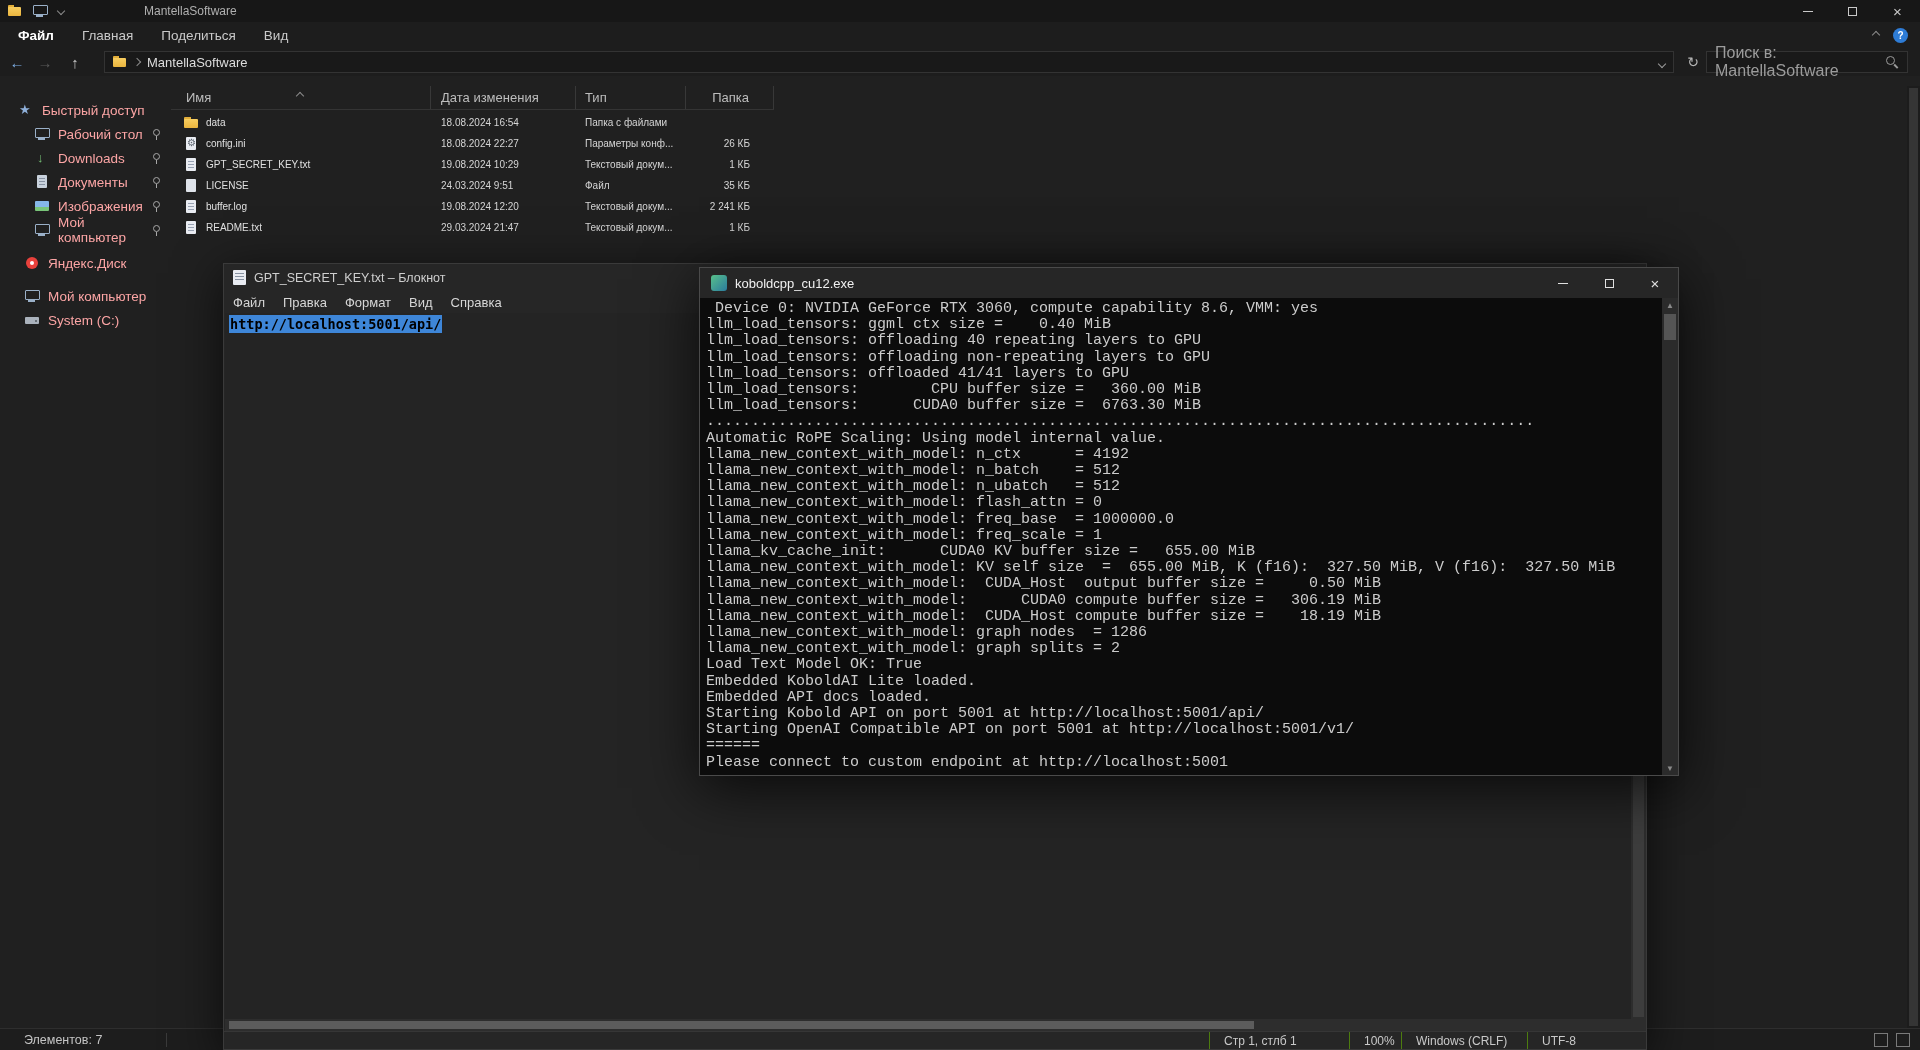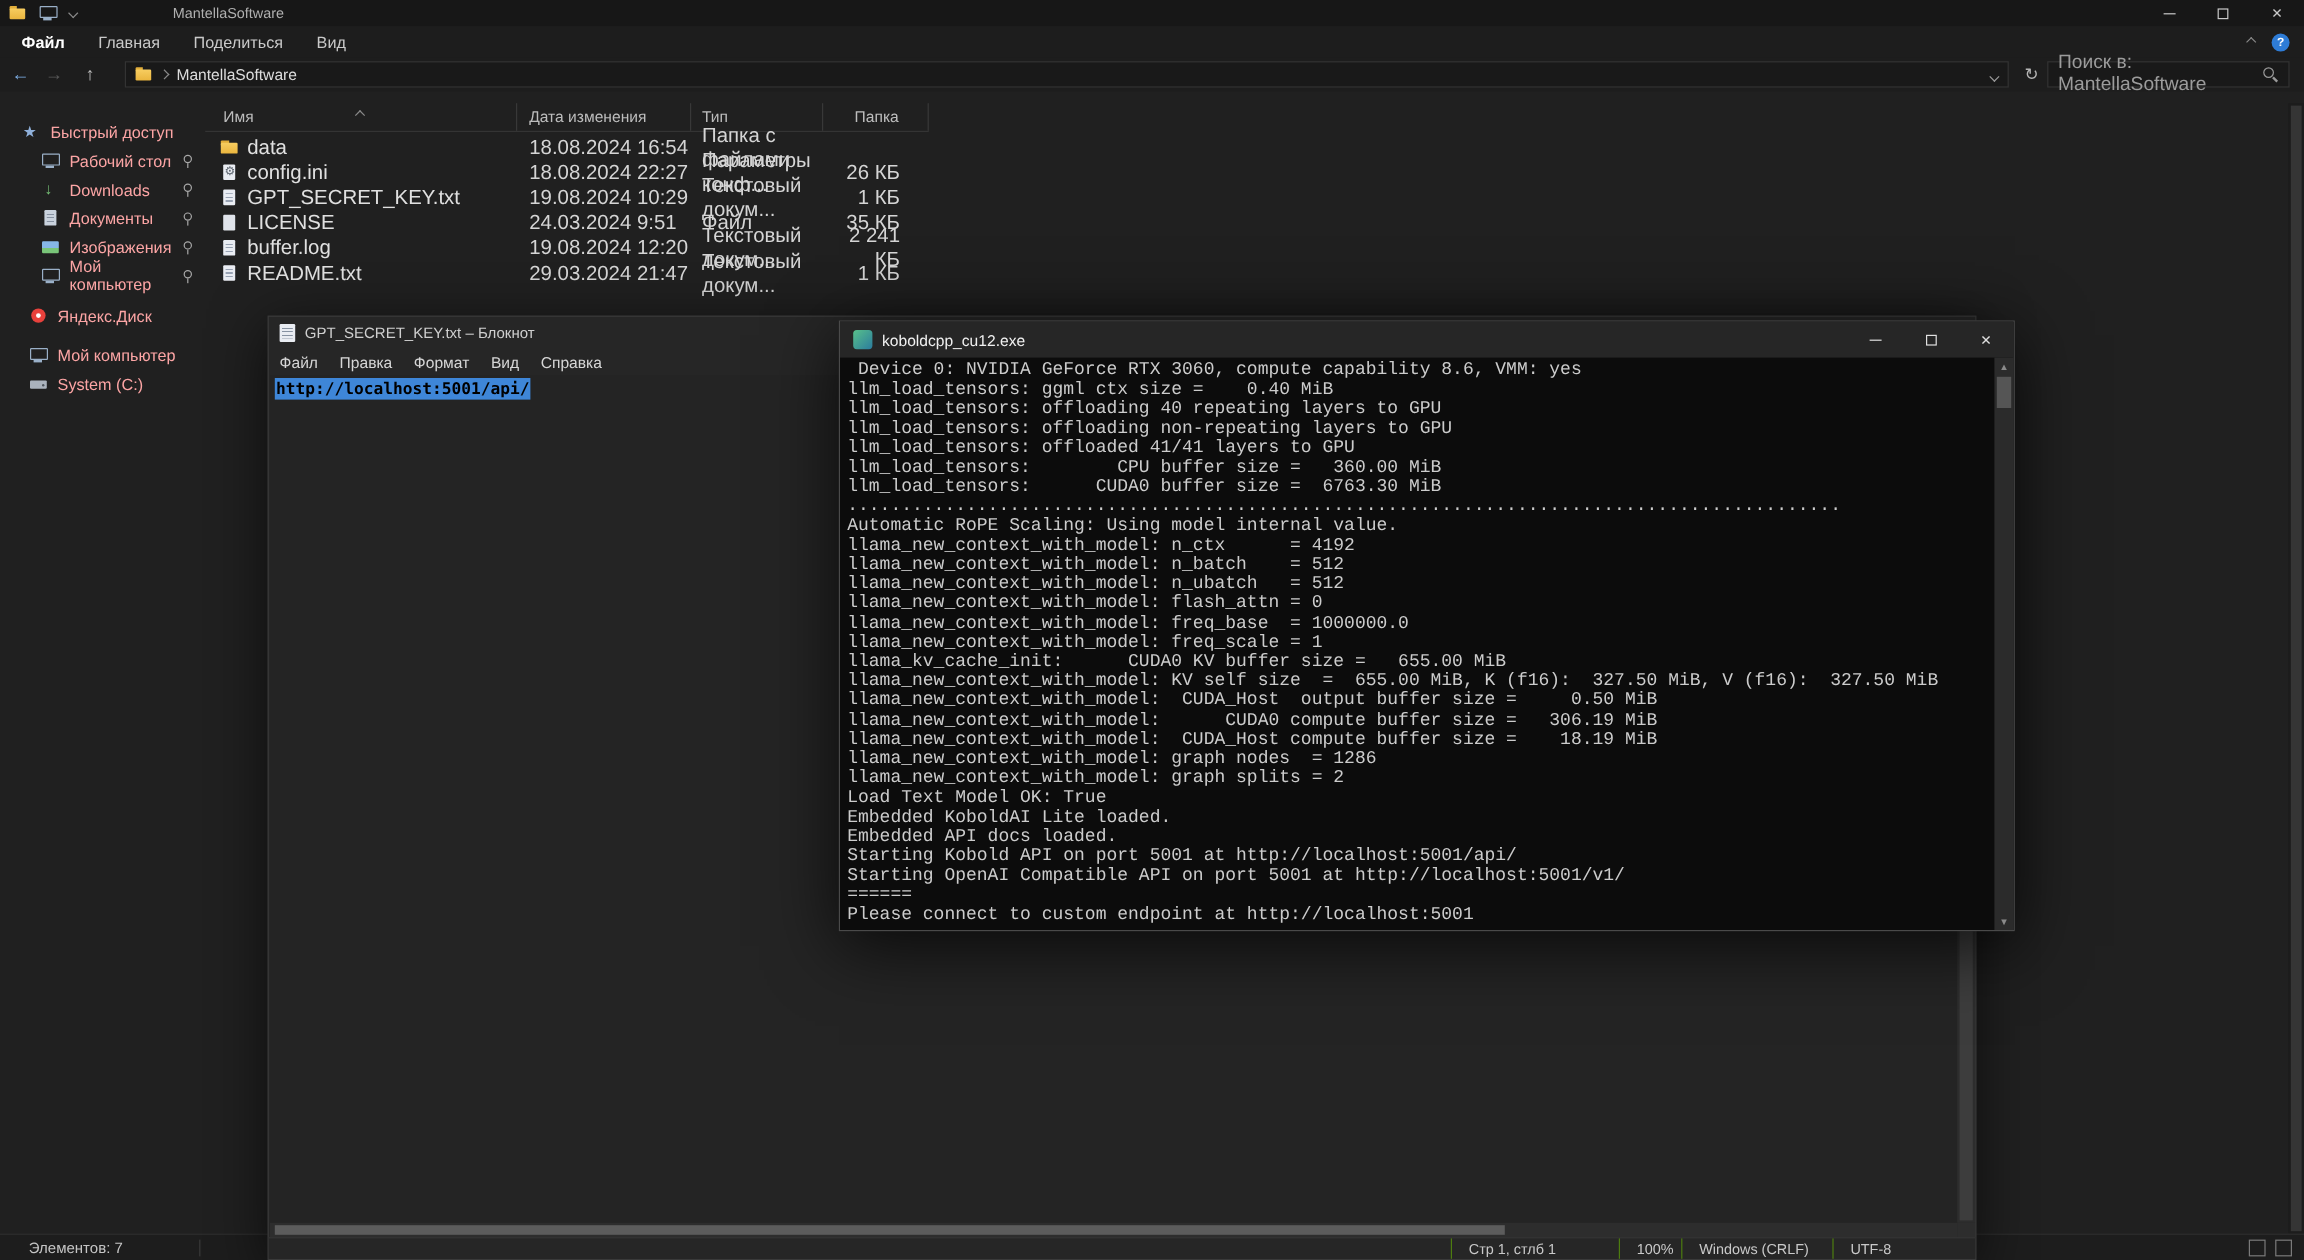--- a/index.html
+++ b/index.html
@@ -33,21 +33,21 @@
 
   .exp-headers { position:absolute; top:86px; left:171px; height:24px; display:flex; font-size:13px; color:#bdbdbd; border-bottom:1px solid #343434; }
   .hcell { height:100%; display:flex; align-items:center; padding-left:15px; border-right:1px solid #383838; position:relative; }
   .h-name { width:260px; }
   .h-date { width:145px; padding-left:10px; }
   .h-type { width:110px; padding-left:9px; }
   .h-size { width:88px; justify-content:flex-end; padding-right:24px; }
   .sort-caret { position:absolute; left:50%; top:1px; margin-left:-4px; }
 
   .exp-rows { position:absolute; top:112px; left:171px; }
-  .frow { height:21px; display:flex; align-items:center; font-size:17px; color:#e0e0e0; }
+  .frow { height:21px; display:flex; align-items:center; font-size:10px; color:#e0e0e0; }
   .c-name { width:260px; display:flex; align-items:center; gap:7px; padding-left:12px; }
   .c-date { width:145px; padding-left:10px; color:#d5d5d5; }
   .c-type { width:110px; padding-left:9px; color:#d5d5d5; }
   .c-size { width:88px; text-align:right; padding-right:24px; color:#d5d5d5; }
 
   .exp-sidebar { position:absolute; top:86px; left:0; width:171px; bottom:22px; padding-top:12px; font-size:13.5px; color:#fca5a5; }
   .side-item { height:24px; display:flex; align-items:center; gap:8px; padding-left:34px; }
   .side-item.qa { padding-left:18px; }
   .side-item.root { padding-left:24px; }
   .side-item.gap { margin-top:9px; }

